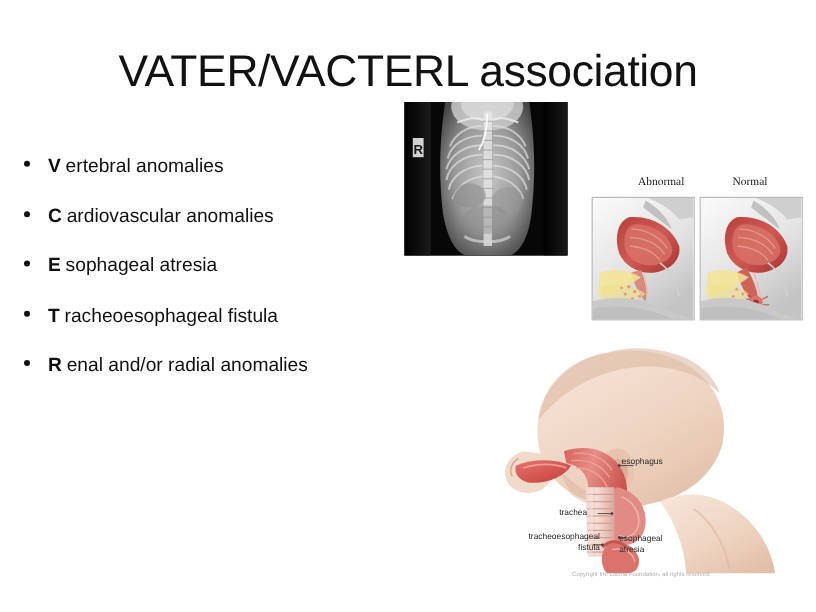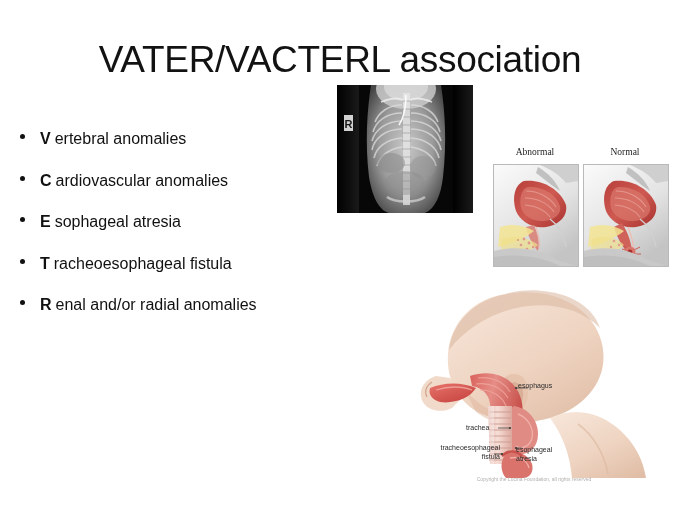--- a/index.html
+++ b/index.html
@@ -107,21 +107,21 @@
   #ar-panel-normal { left: 92px; }
   .ar-caption {
     position: absolute;
     top: 4px;
     width: 86px;
     text-align: center;
     font-family: "Liberation Serif", serif;
     font-size: 9.5px;
     color: #1b1b1b;
   }
-  #ar-caption-abnormal { left: 1px; }
+  #ar-caption-abnormal { left: 17px; }
   #ar-caption-normal { left: 91px; }
 
   
   #tef-figure {
     left: 410px;
     top: 278px;
     width: 268px;
     height: 228px;
   }
   .anat-label {

